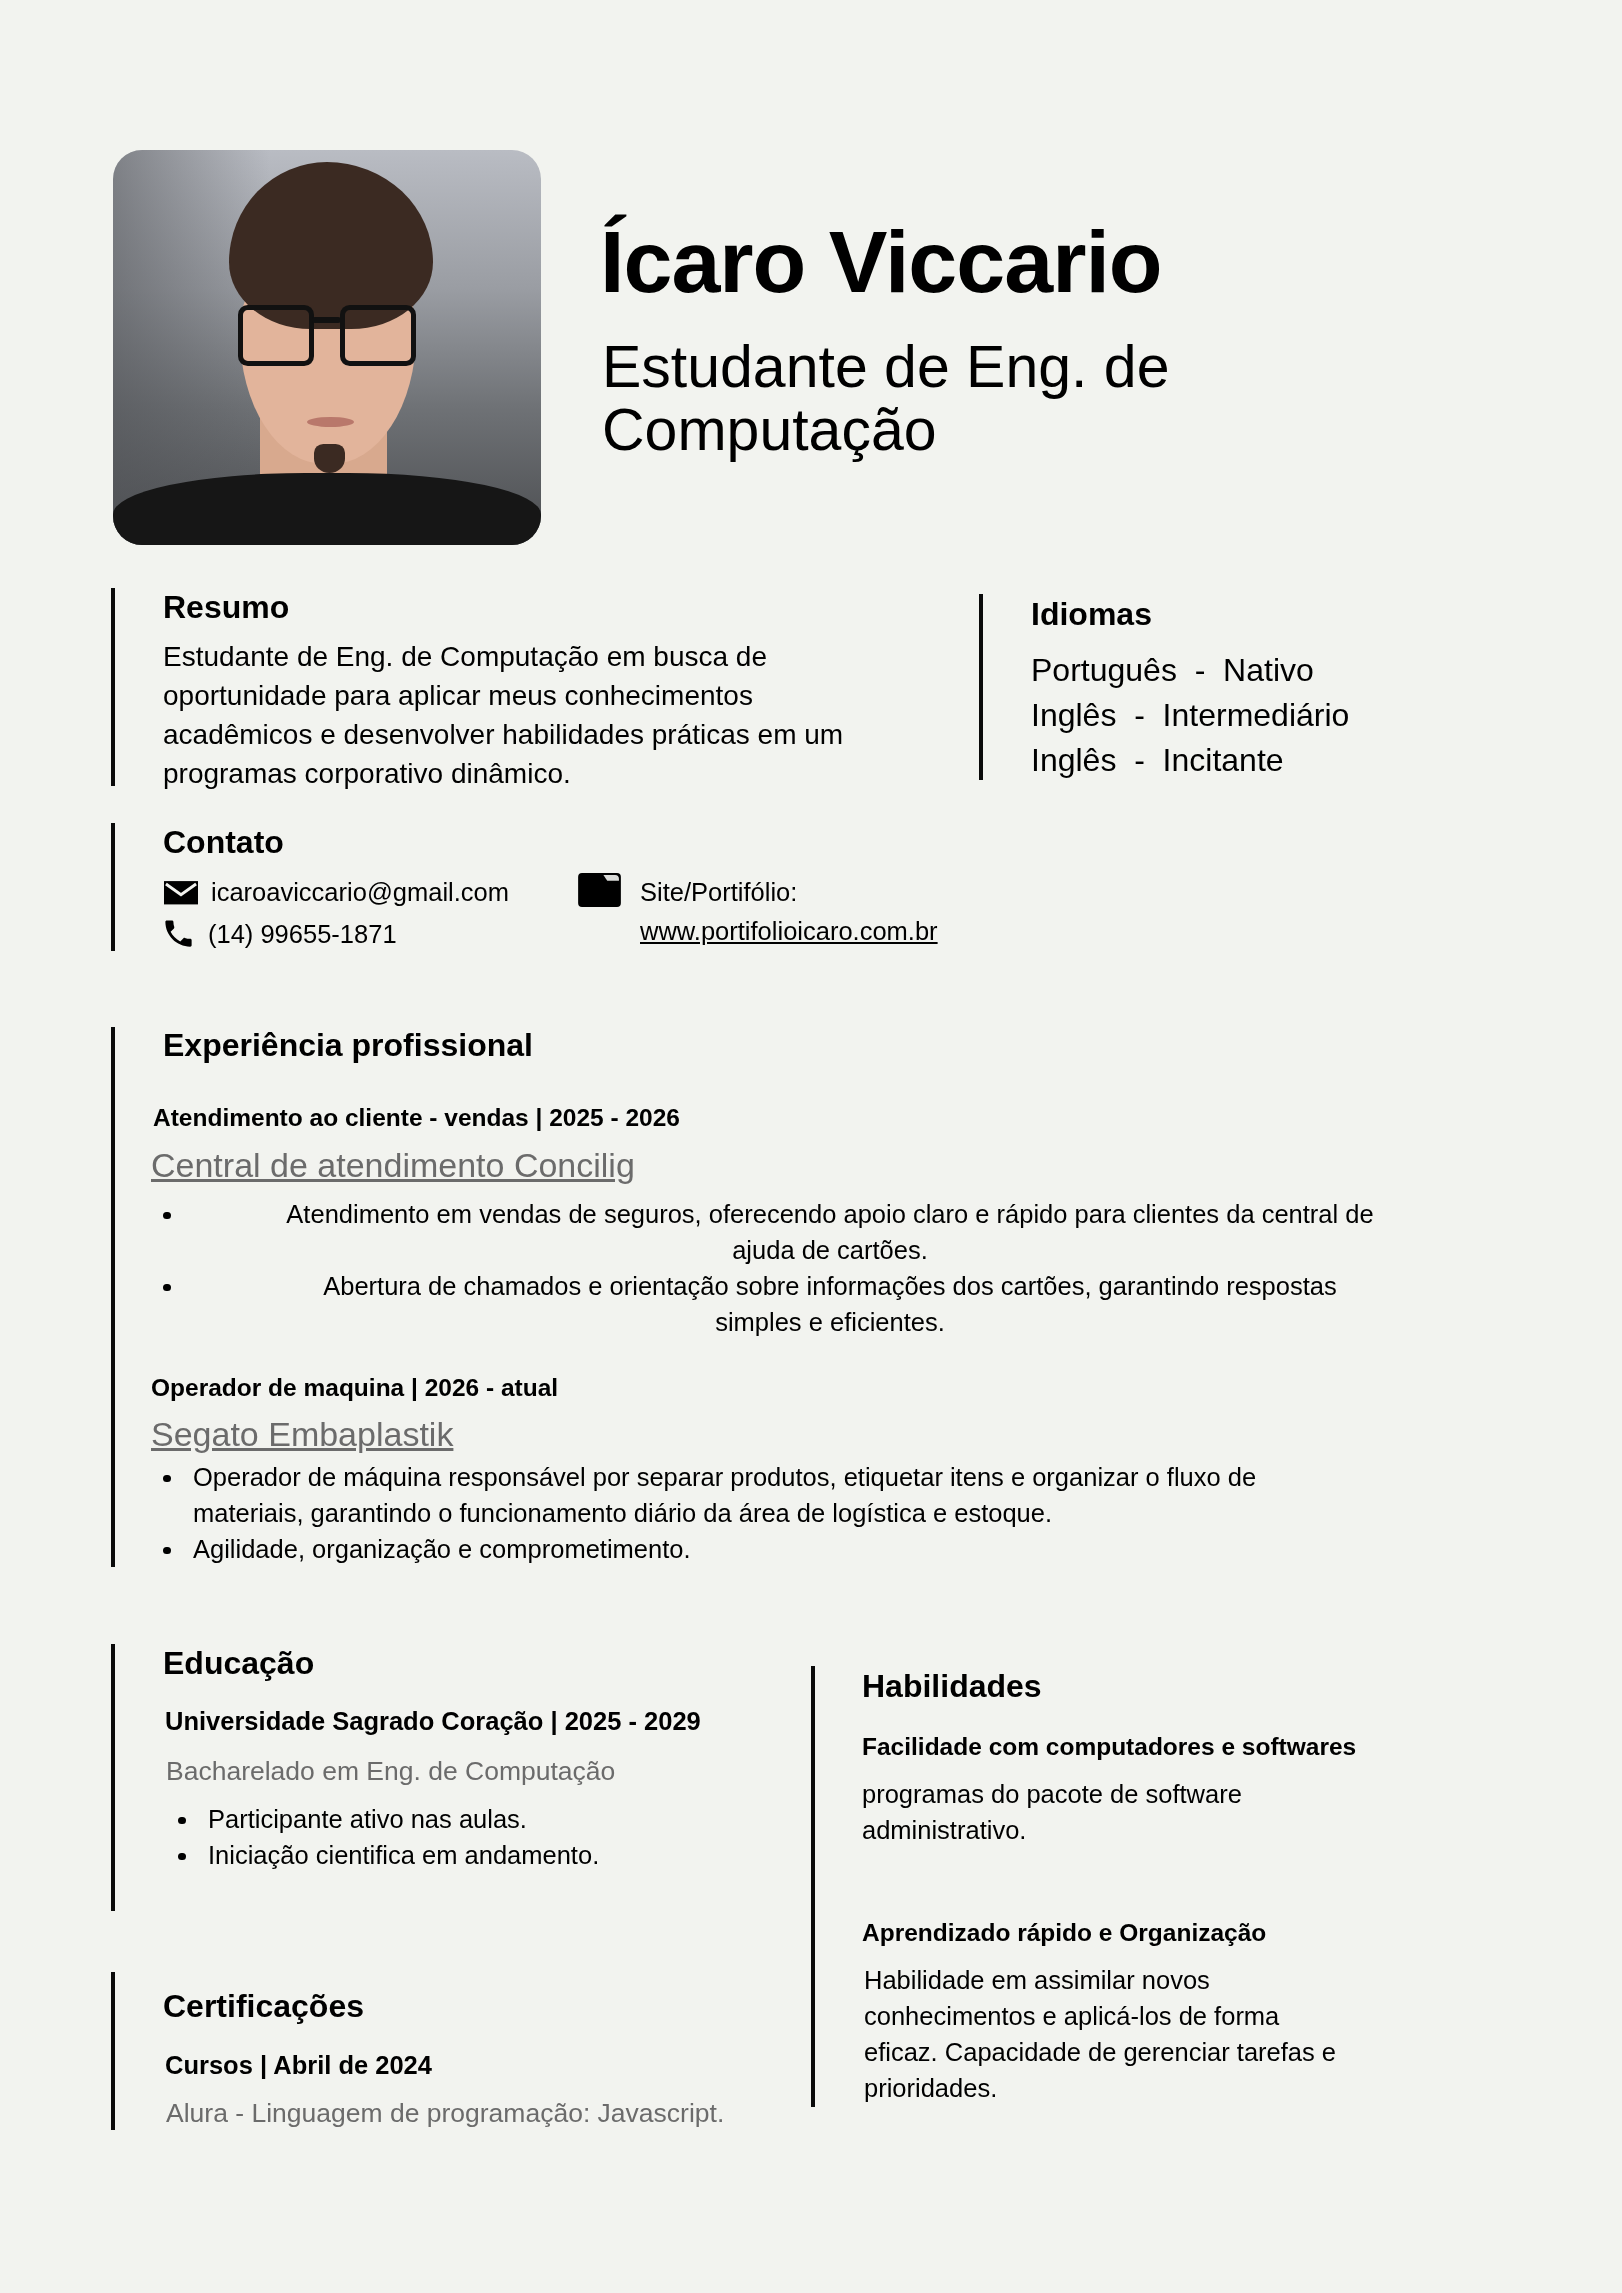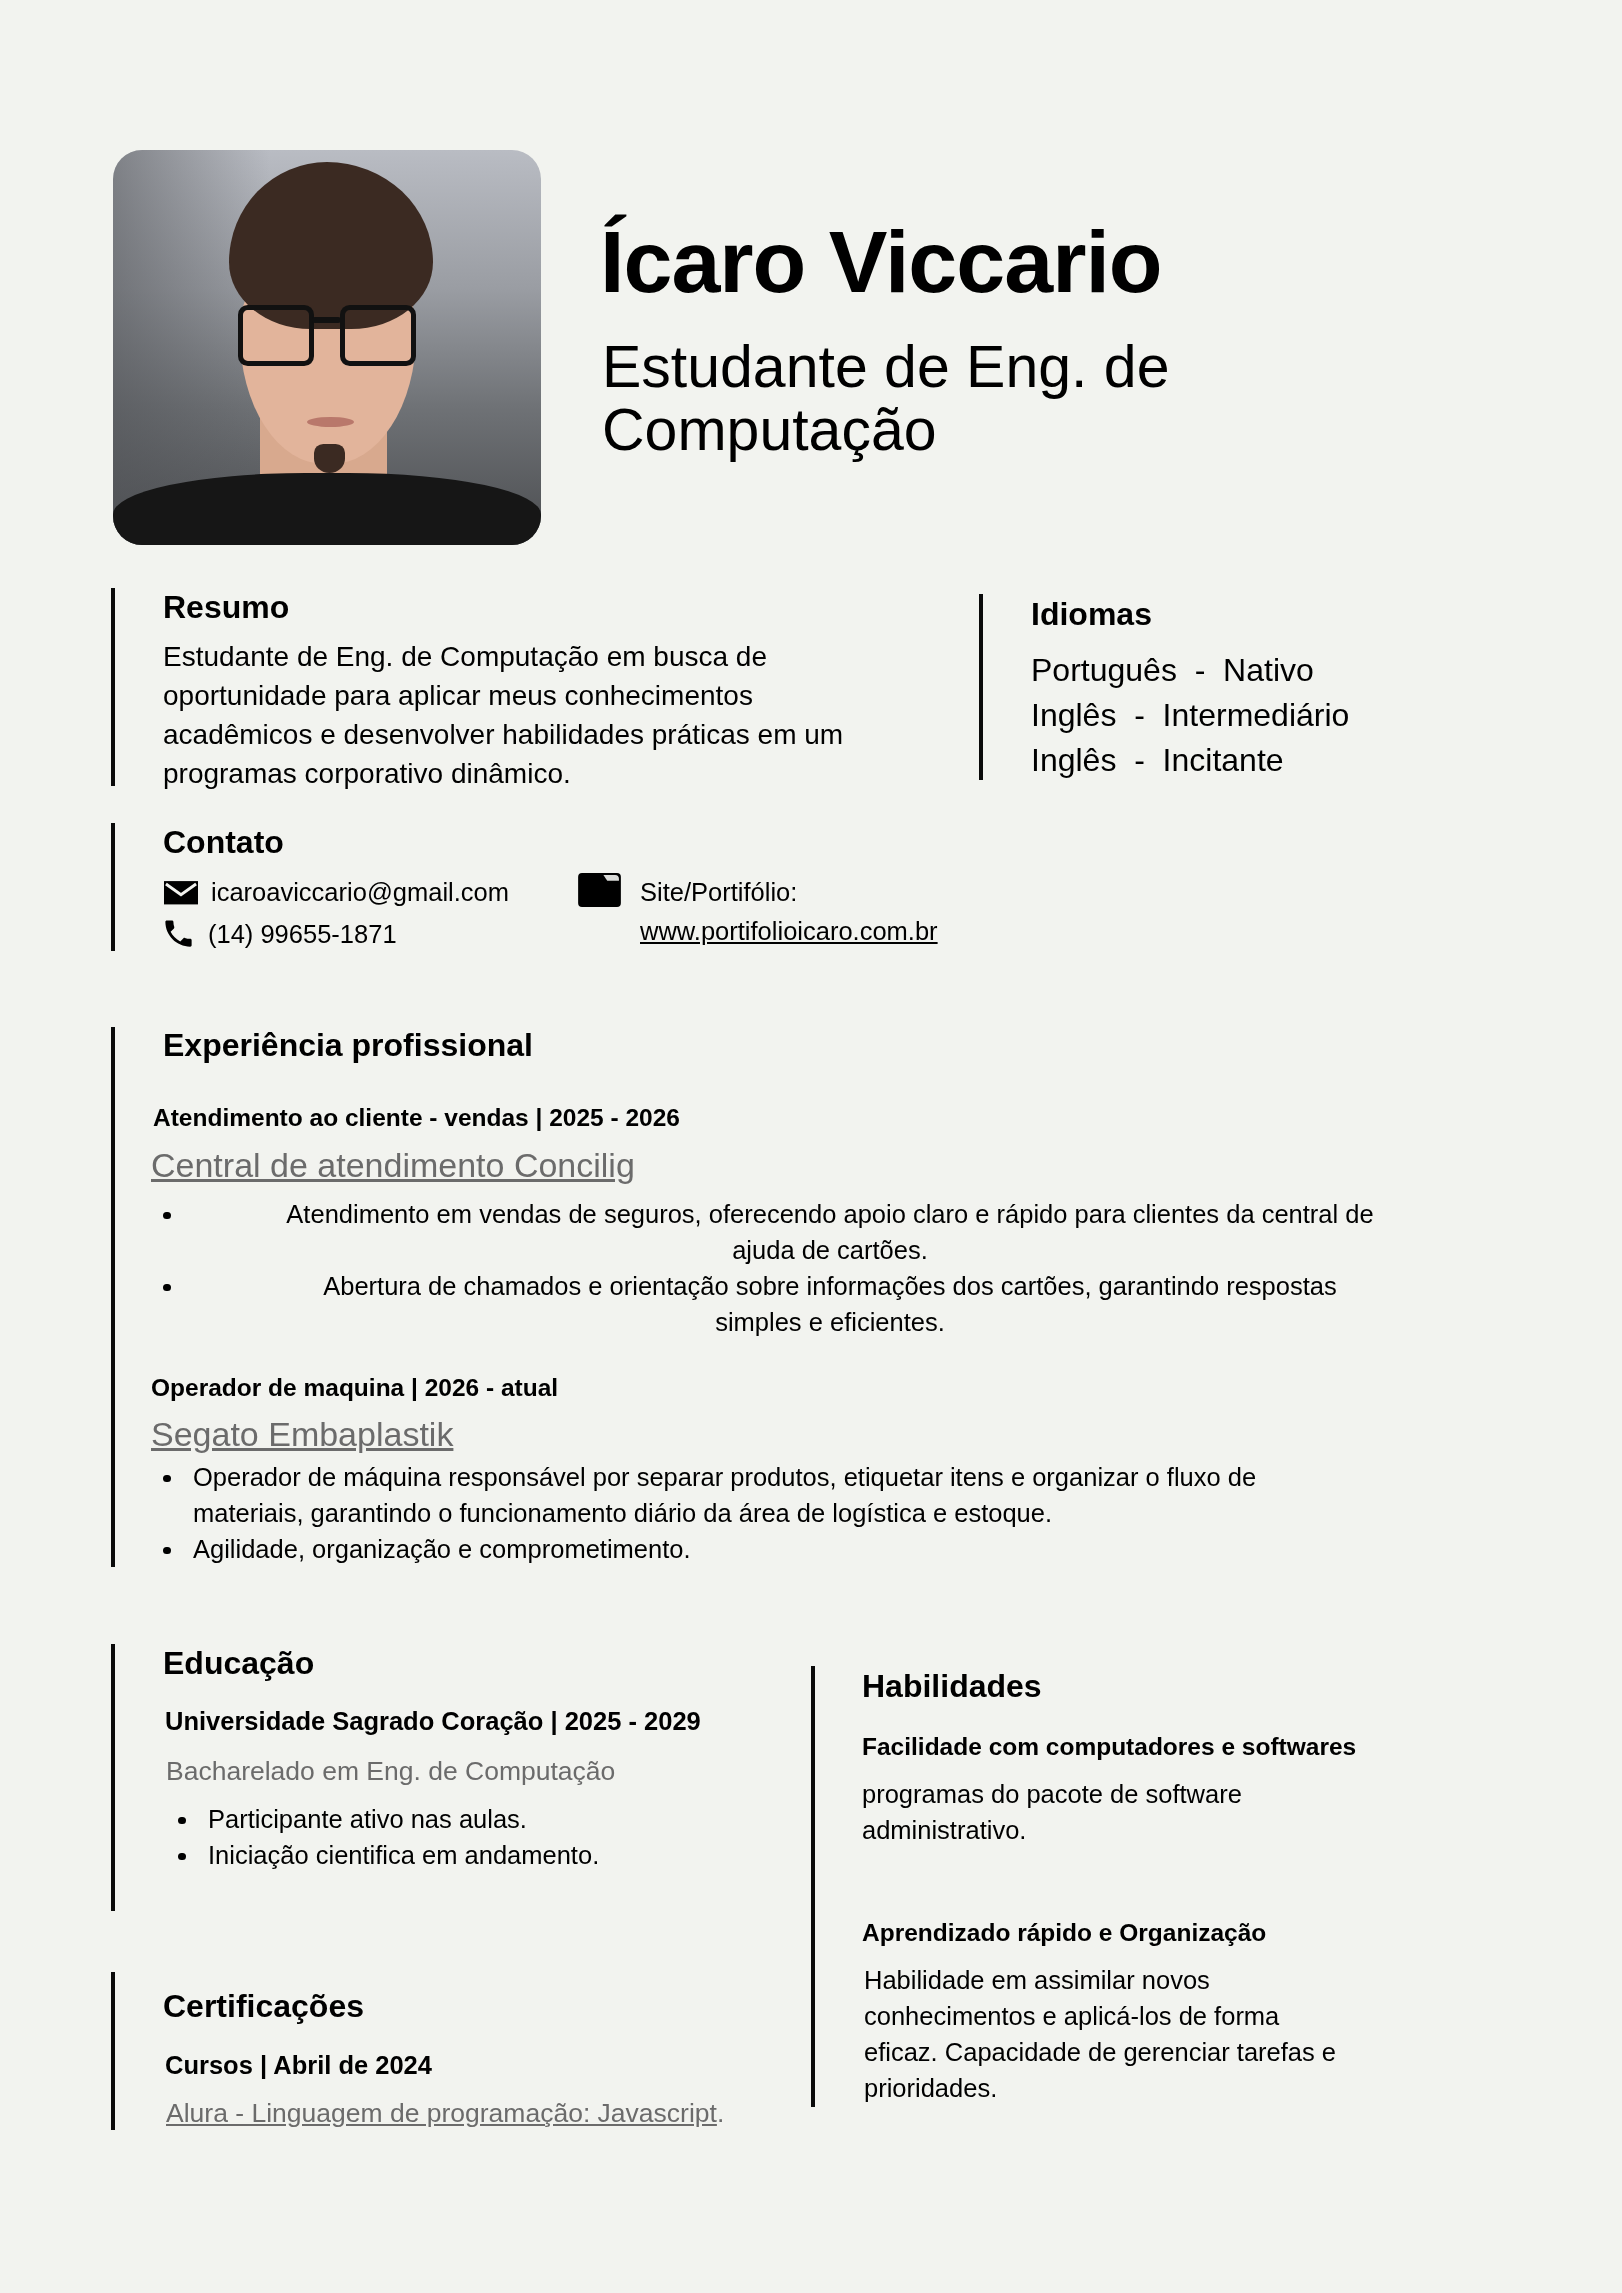--- a/index.html
+++ b/index.html
@@ -172,21 +172,21 @@
 <div class="abs sub-gray" style="left:166px; top:1758px;">Bacharelado em Eng. de Computação</div>
 <ul class="abs bullets small" style="left:166px; top:1801px; width:588px;">
   <li>Participante ativo nas aulas.</li>
   <li>Iniciação cientifica em andamento.</li>
 </ul>
 
 <div class="bar" style="left:111px; top:1972px; height:158px;"></div>
 <div class="abs h2" style="left:163px; top:1990px;">Certificações</div>
 <div class="abs job-title" style="left:165px; top:2053px; font-size:25.5px;">Cursos | Abril de 2024</div>
 <div class="abs sub-gray" style="left:166px; top:2100px;">
-  <a class="link" style="text-decoration: underline;">Alura - Linguagem de programação: Javascript</a><span>.</span>
+  <a class="link" style="">Alura - Linguagem de programação: Javascript</a><span>.</span>
 </div>
 
 <div class="bar" style="left:811px; top:1666px; height:441px;"></div>
 <div class="abs h2" style="left:862px; top:1670px;">Habilidades</div>
 
 <div class="abs job-title" style="left:862px; top:1735px; font-size:24.5px;">Facilidade com computadores e softwares</div>
 <div class="abs small" style="left:862px; top:1776px;">
   <div>programas do pacote de software</div>
   <div>administrativo.</div>
 </div>

